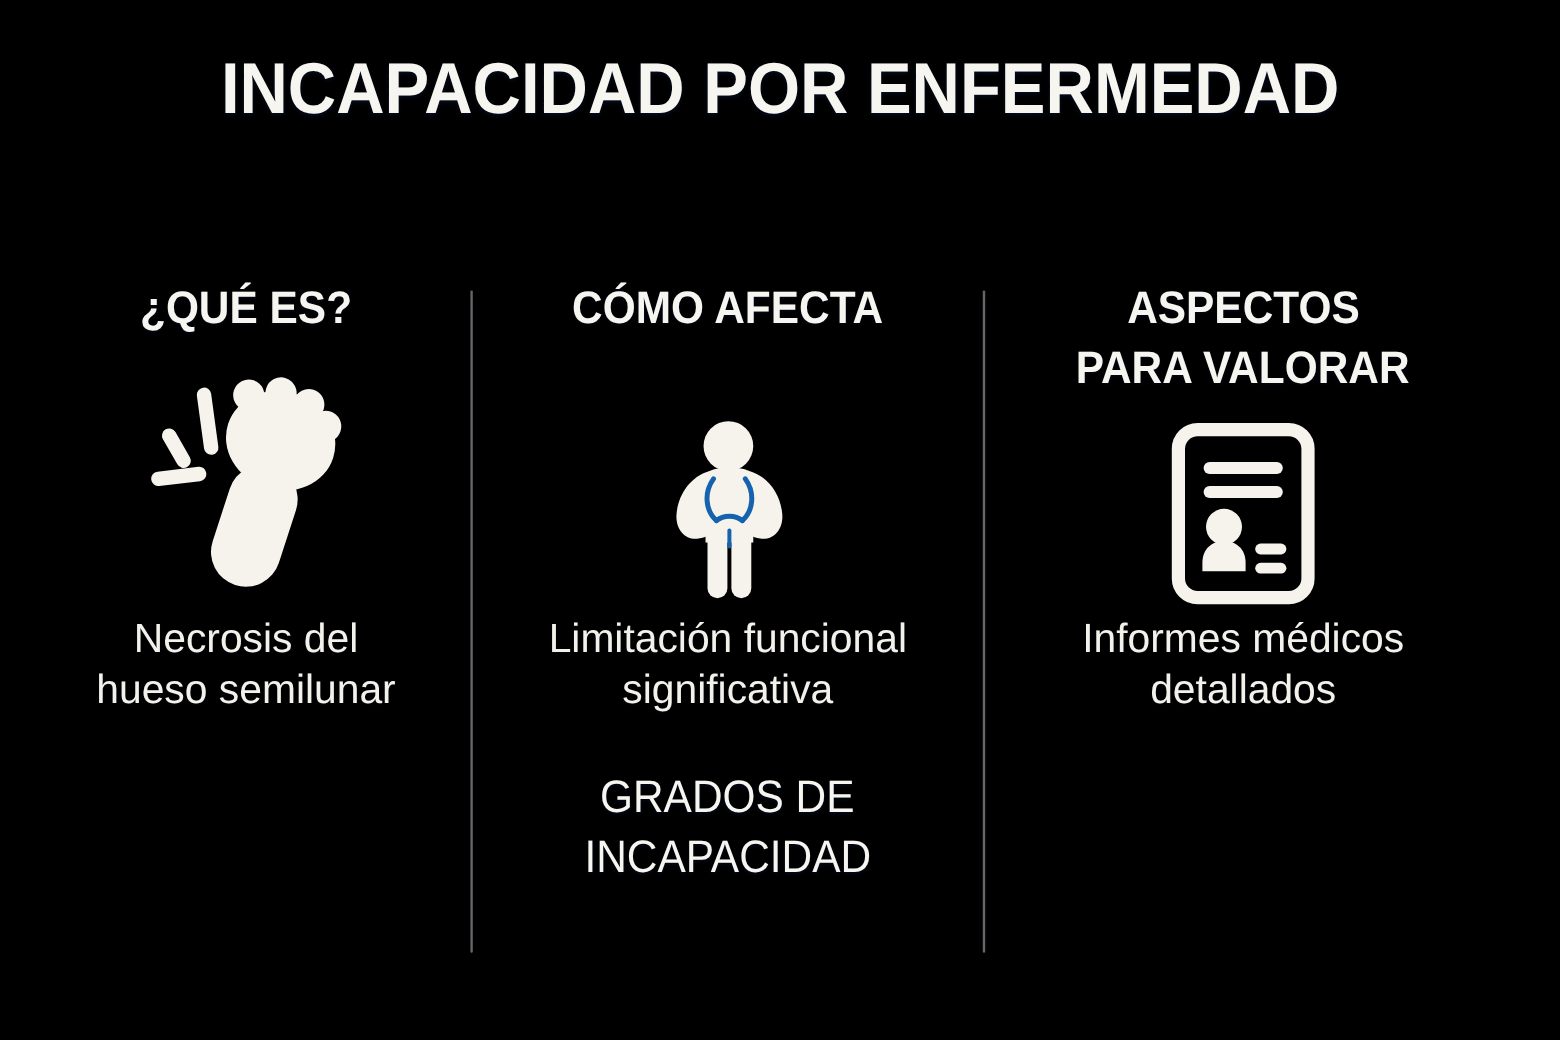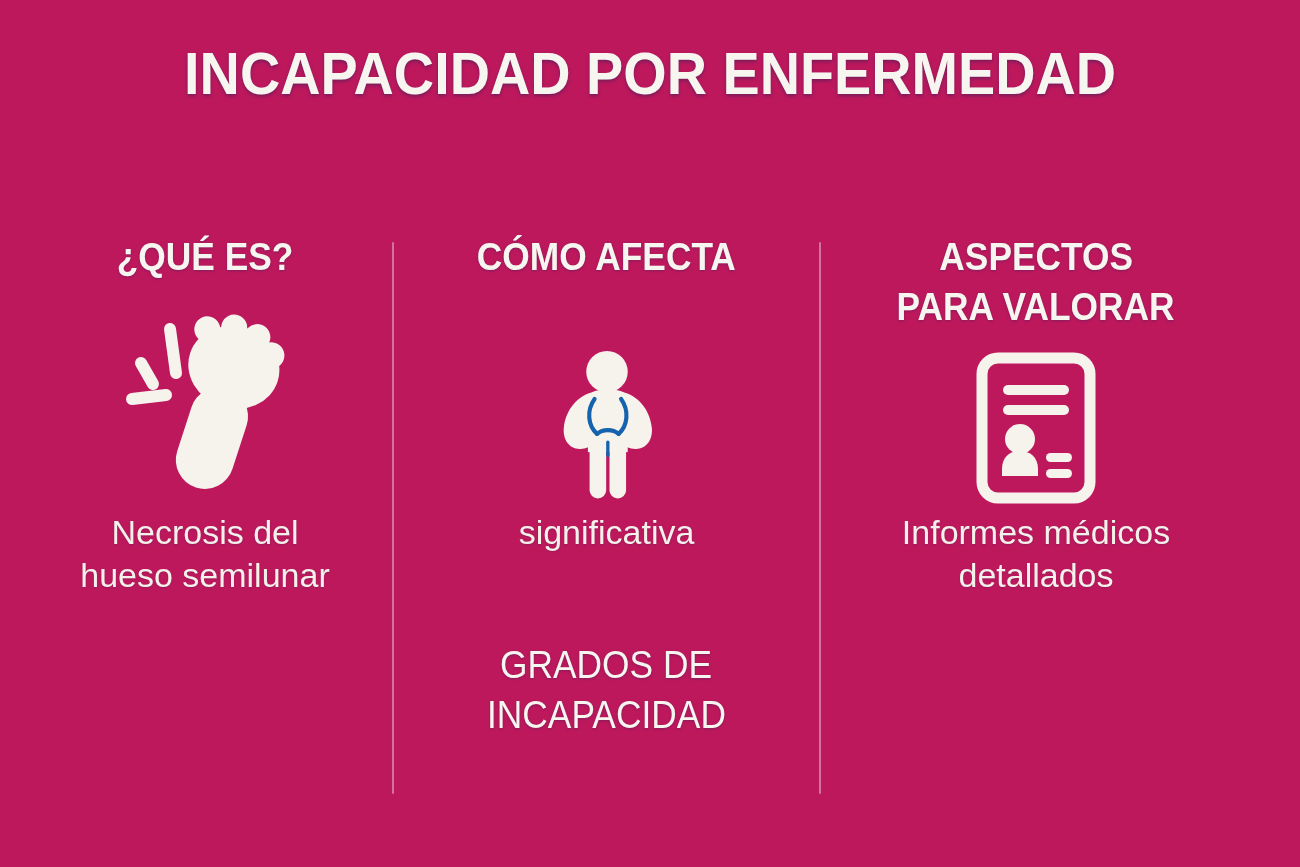--- a/index.html
+++ b/index.html
@@ -1,18 +1,18 @@
 <!DOCTYPE html>
 <html><head>
 <meta charset="utf-8">
 <style>
   html,body { margin:0; padding:0; background:#1562ae; }
   .stage {
     position:relative; width:1300px; height:867px; overflow:hidden;
-    background:#be185d;
+    background:#000000;
     font-family:"Liberation Sans", sans-serif;
     color:#f5f3ec;
   }
   .title {
     position:absolute; top:36px; left:0; right:0;
     text-align:center; font-weight:700; font-size:60px; line-height:75px;
     color:#f7f5ef; text-shadow:0 2px 4px rgba(10,35,85,0.40);
   }
   .tline { display:block; }
   .cond {
@@ -111,20 +111,21 @@
         </g>
         <g stroke="#1562ae" fill="none" stroke-linecap="round">
           <path stroke-width="5" d="M61,60 C51,74 53,92 64,102"></path>
           <path stroke-width="5" d="M93,60 C103,74 101,92 90,102"></path>
           <path stroke-width="5" d="M64,102 C71,96 83,96 90,102"></path>
           <path stroke-width="4" d="M77,112 L77,128"></path>
         </g>
       </svg>
     </div>
     <div class="col-desc">
+      <span class="tline">Limitación funcional</span>
       <span class="tline">significativa</span>
     </div>
     <div class="grados-heading">
       <span class="tline"><span class="cond">GRADOS DE</span></span>
       <span class="tline"><span class="cond">INCAPACIDAD</span></span>
     </div>
   </div>
 
   <div class="col" id="col-aspectos">
     <div class="col-heading">

